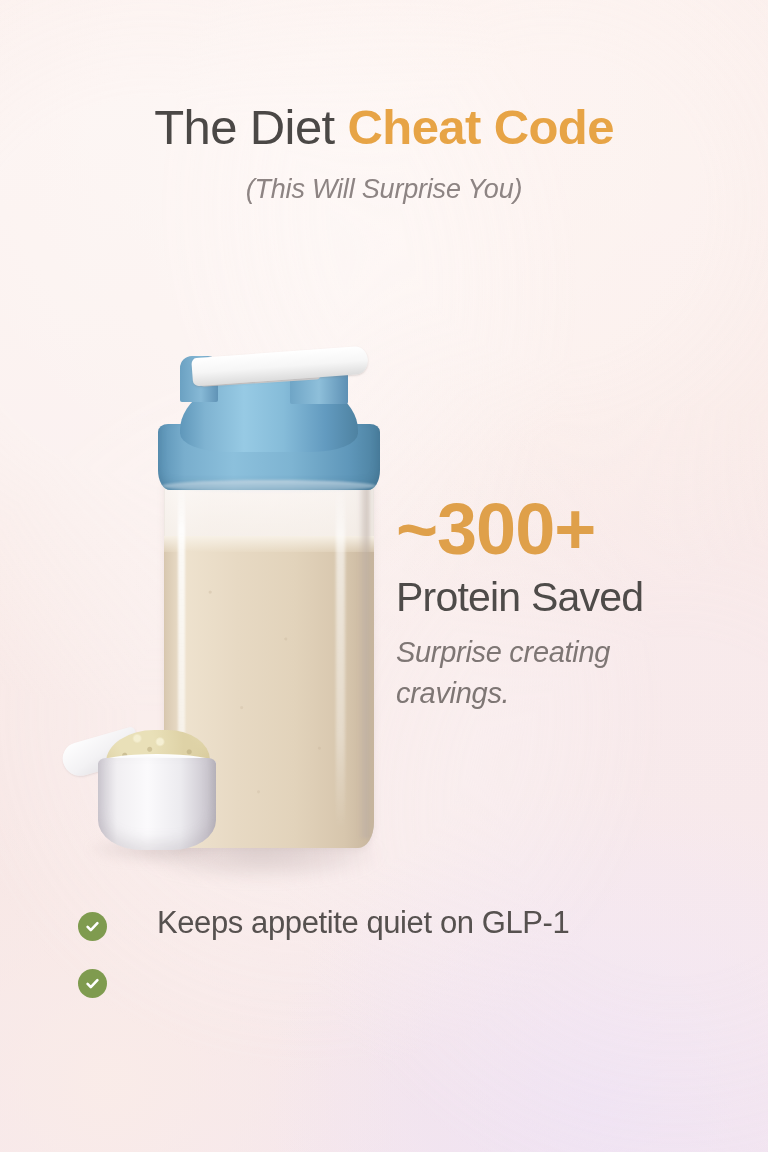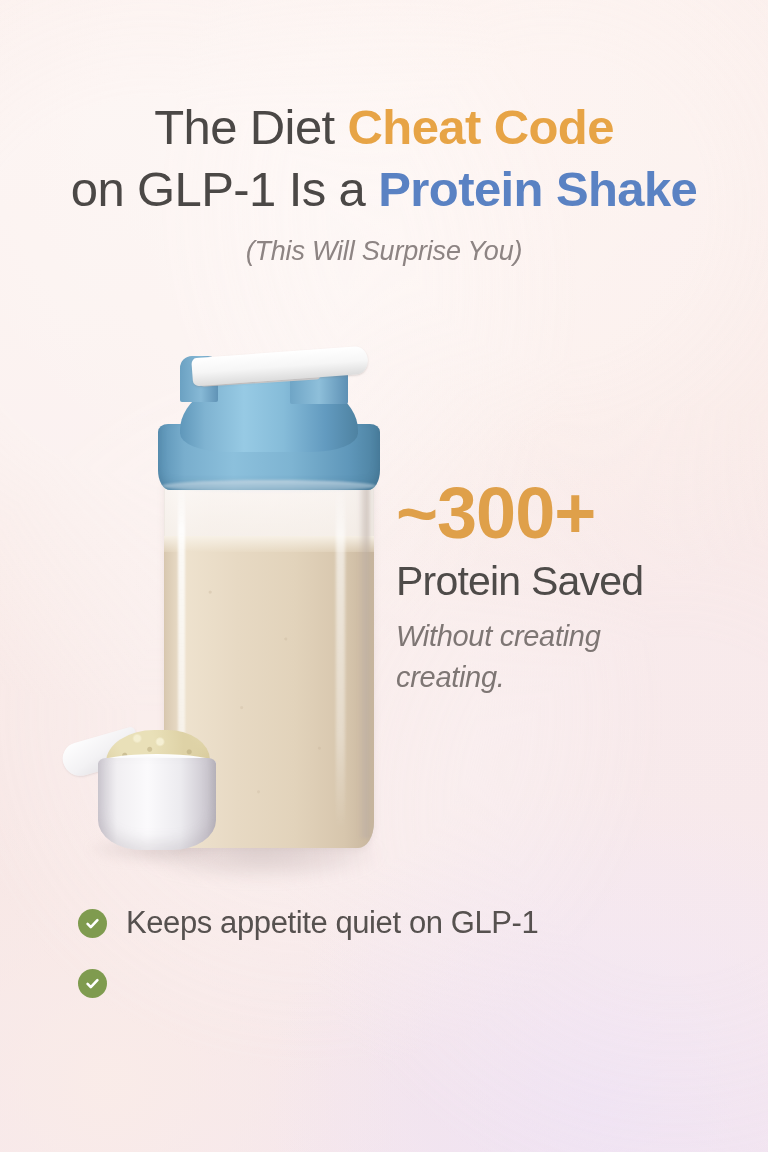--- a/index.html
+++ b/index.html
@@ -58,21 +58,21 @@
   .subhead {
     margin-top:16px;
     font-size:27px;
     font-style:italic;
     color:#8d8483;
     letter-spacing:-.2px;
   }
 
   
   .stat-block {
-    position:absolute; left:396px; top:476px; width:346px;
+    position:absolute; left:396px; top:492px; width:346px;
     z-index:6;
   }
   .stat-number {
     font-size:72px; line-height:74px;
     font-weight:700;
     color:#dfa04a;
     letter-spacing:-1px;
   }
   .stat-label {
     margin-top:8px;
@@ -88,22 +88,23 @@
     color:#7e7674;
     letter-spacing:-.3px;
     max-width:272px;
   }
 
   
   .bullets {
     position:absolute; left:78px; top:905px; z-index:6;
   }
   .bullet-row {
-    display:flex; align-items:center;
+    display:flex; align-items:flex-end;
     margin-bottom:28px;
+    gap:31px;
   }
   .bullet-icon {
     width:29px; height:29px; border-radius:50%;
     background:#7f9b4f;
     flex:0 0 29px;
     display:flex; align-items:center; justify-content:center;
     margin-right:19px;
   }
   .bullet-icon svg { display:block; }
   .bullet-text {
@@ -333,30 +334,27 @@
       <div class="scoop-powder"></div>
       <div class="scoop-rim"></div>
       <div class="scoop-cup"></div>
     </div>
   </div>
 
   <div class="headline-block">
     <div class="headline">
       <span>The Diet </span><span class="hl-accent-orange">Cheat Code</span>
     </div>
-    <div class="headline">
-      <span>on GLP-1 Is a </span><span class="hl-accent-blue">Protein Shake</span>
-    </div>
     <div class="subhead">(This Will Surprise You)</div>
   </div>
 
   <div class="stat-block">
     <div class="stat-number">~300+</div>
     <div class="stat-label">Protein Saved</div>
-    <div class="stat-note">Without creating creating.</div>
+    <div class="stat-note">Surprise creating cravings.</div>
   </div>
 
   <div class="bullets">
 
     <div class="bullet-row">
       <span class="bullet-icon">
         <svg width="17" height="17" viewBox="0 0 17 17" aria-hidden="true">
           <path d="M3.6 8.9 L6.8 12.1 L13.4 5.1" fill="none" stroke="#ffffff" stroke-width="2.6" stroke-linecap="round" stroke-linejoin="round"></path>
         </svg>
       </span>

